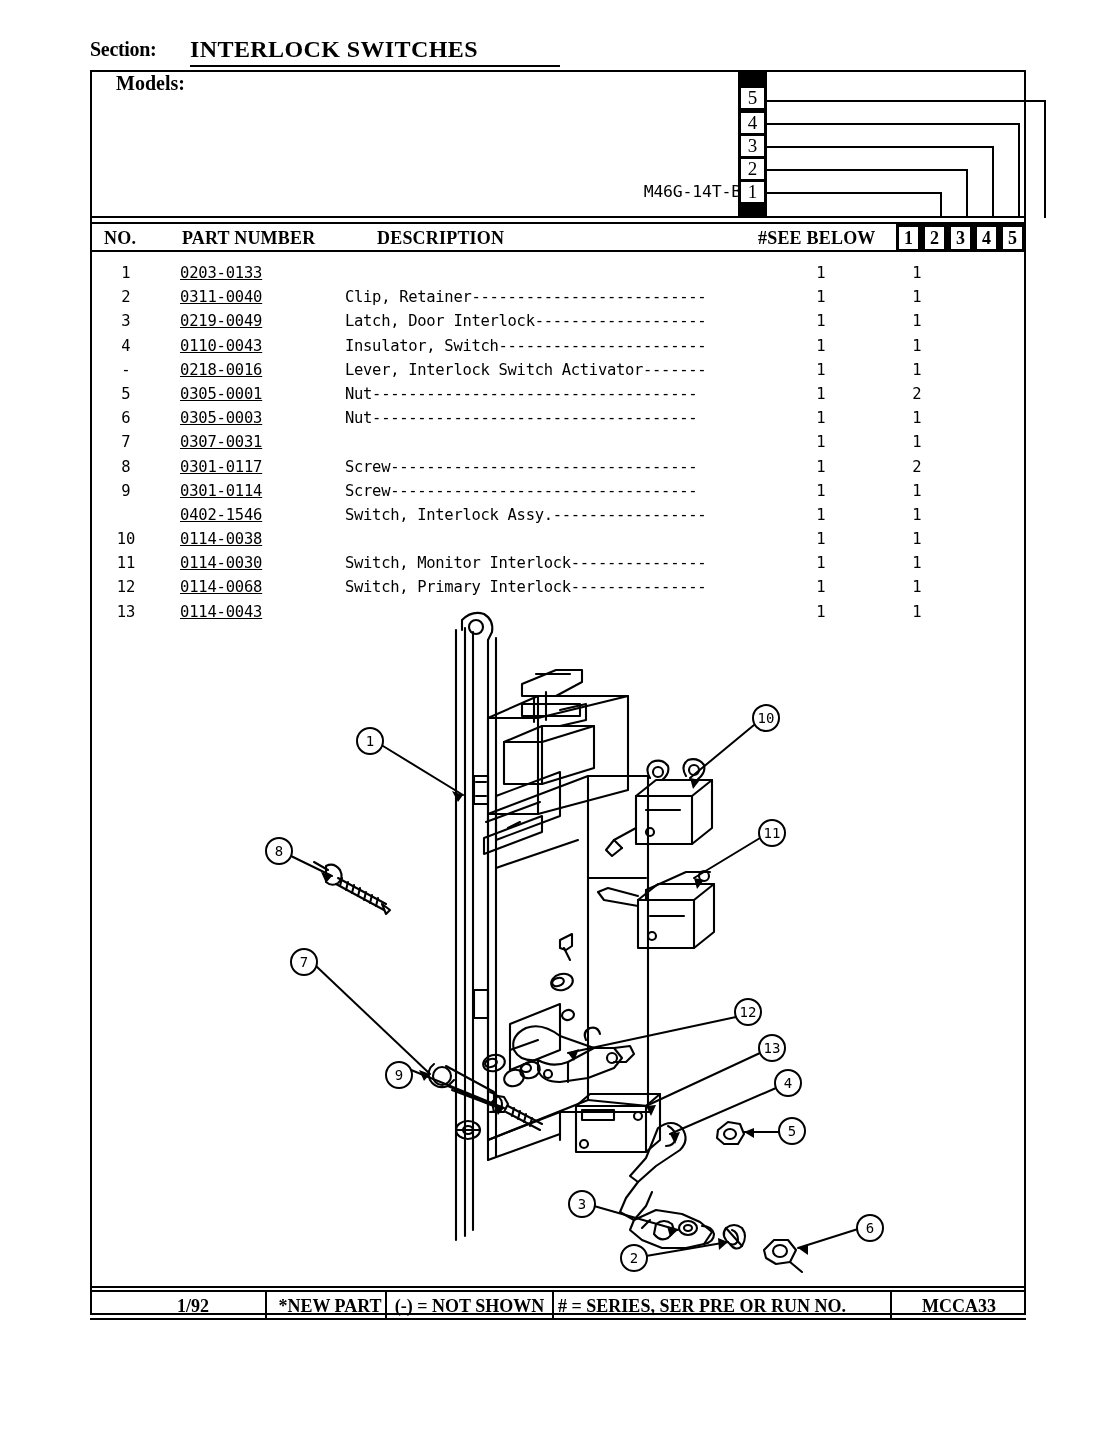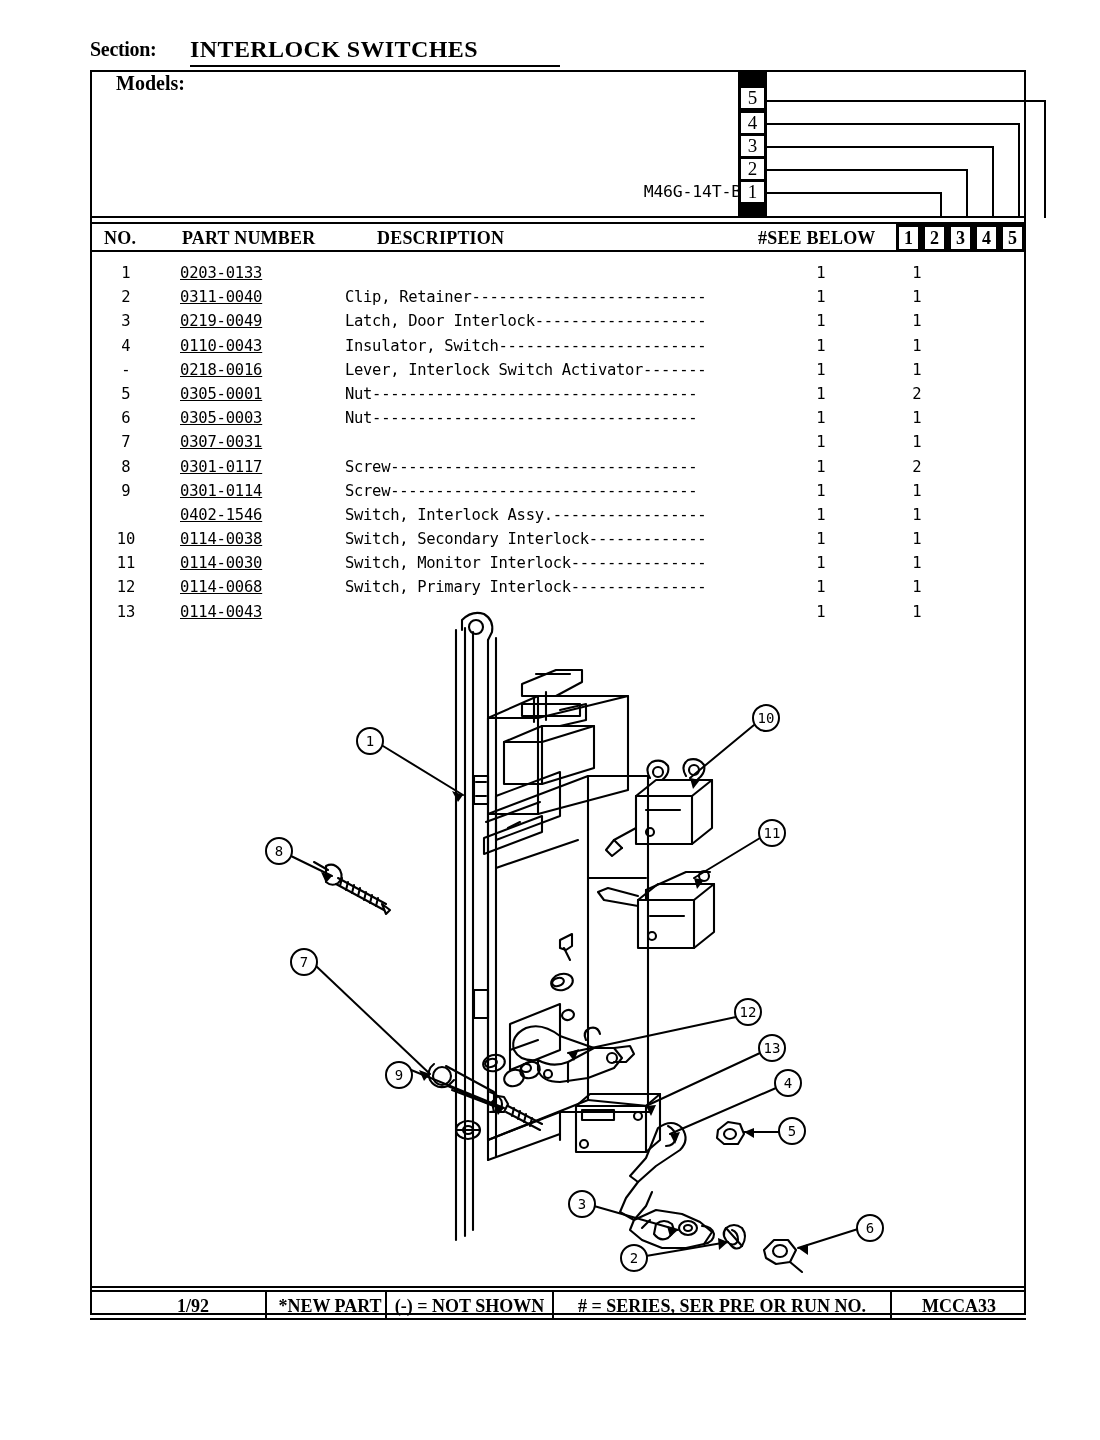--- a/index.html
+++ b/index.html
@@ -271,21 +271,21 @@
   .foot-sep {
     position: absolute;
     top: 0px;
     width: 2px;
     height: 28px;
     background: #000;
   }
   #fc-date   { left: 0px;   width: 206px; }
   #fc-new    { left: 181px; width: 118px; }
   #fc-not    { left: 297px; width: 165px; }
-  #fc-series { left: 464px; width: 336px; text-align: center; }
+  #fc-series { left: 444px; width: 336px; text-align: center; }
   #fc-code   { left: 802px; width: 134px; }
   #fs-1 { left: 175px; }
   #fs-2 { left: 295px; }
   #fs-3 { left: 462px; }
   #fs-4 { left: 800px; }
 </style>
 </head>
 <body>
 
 <div id="section-title-row">
@@ -410,21 +410,20 @@
     <div class="part-row">
       <span class="p-no"></span>
       <span class="p-part">0402-1546</span>
       <span class="p-desc">Switch, Interlock Assy.-----------------</span>
       <span class="p-see">1</span>
       <span class="p-qty">1</span>
     </div>
     <div class="part-row">
       <span class="p-no">10</span>
       <span class="p-part">0114-0038</span>
-      <span class="p-desc">Switch, Secondary Interlock-------------</span>
       <span class="p-see">1</span>
       <span class="p-qty">1</span>
     </div>
     <div class="part-row">
       <span class="p-no">11</span>
       <span class="p-part">0114-0030</span>
       <span class="p-desc">Switch, Monitor Interlock---------------</span>
       <span class="p-see">1</span>
       <span class="p-qty">1</span>
     </div>

